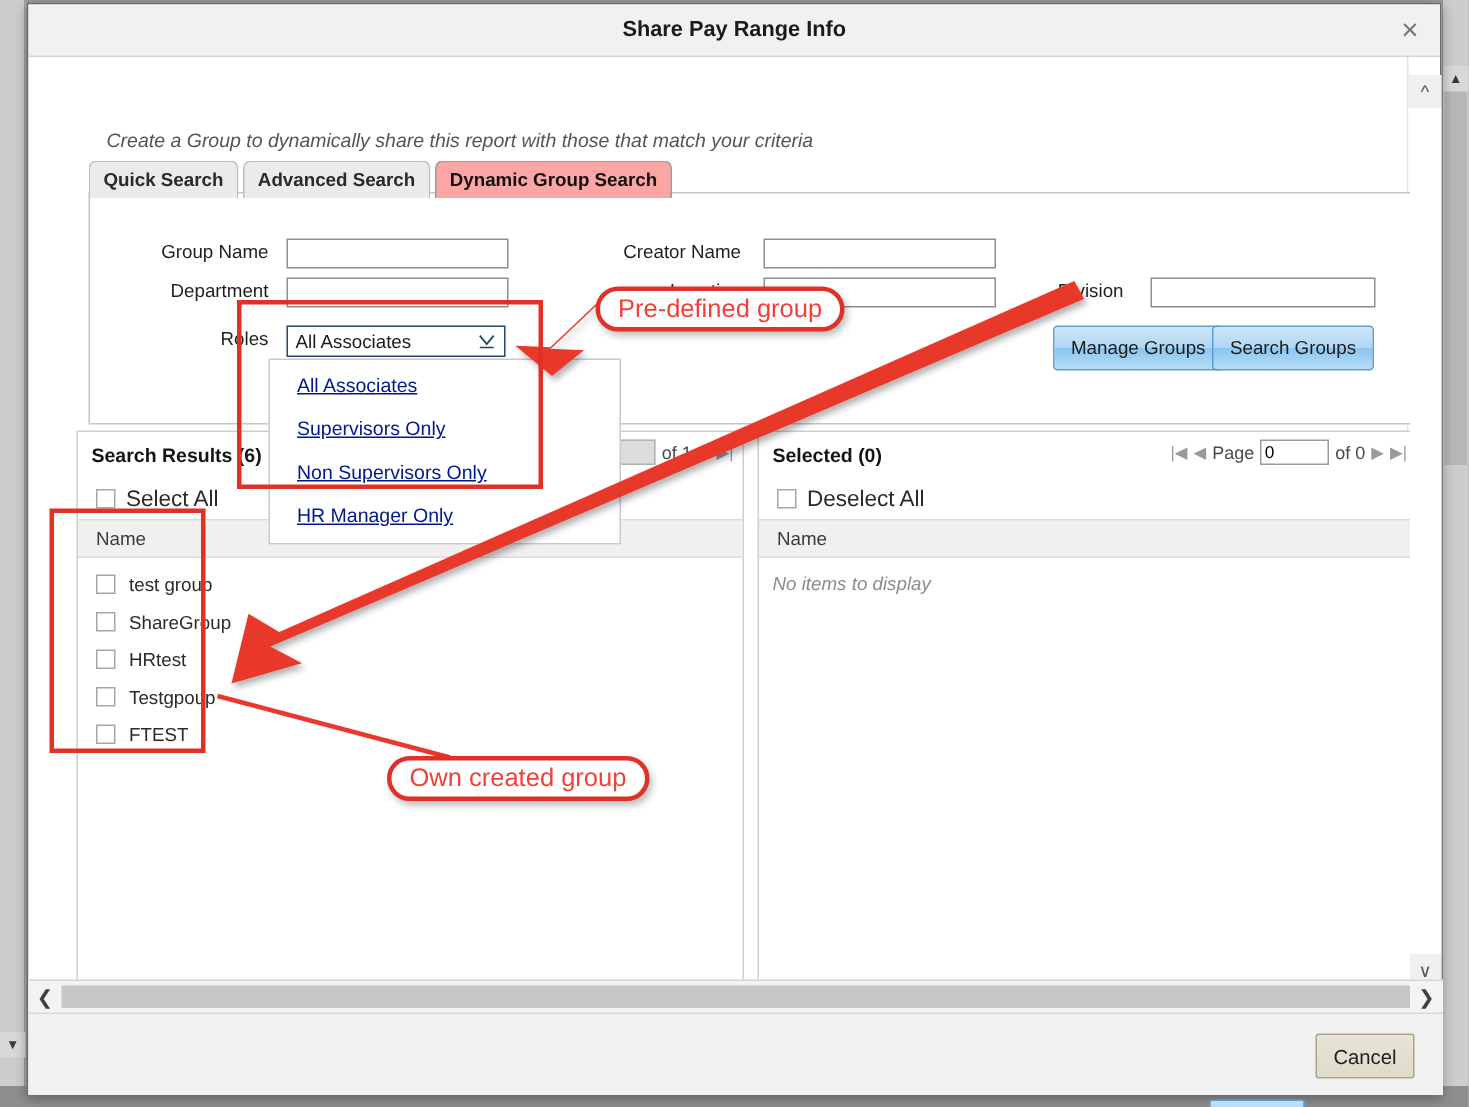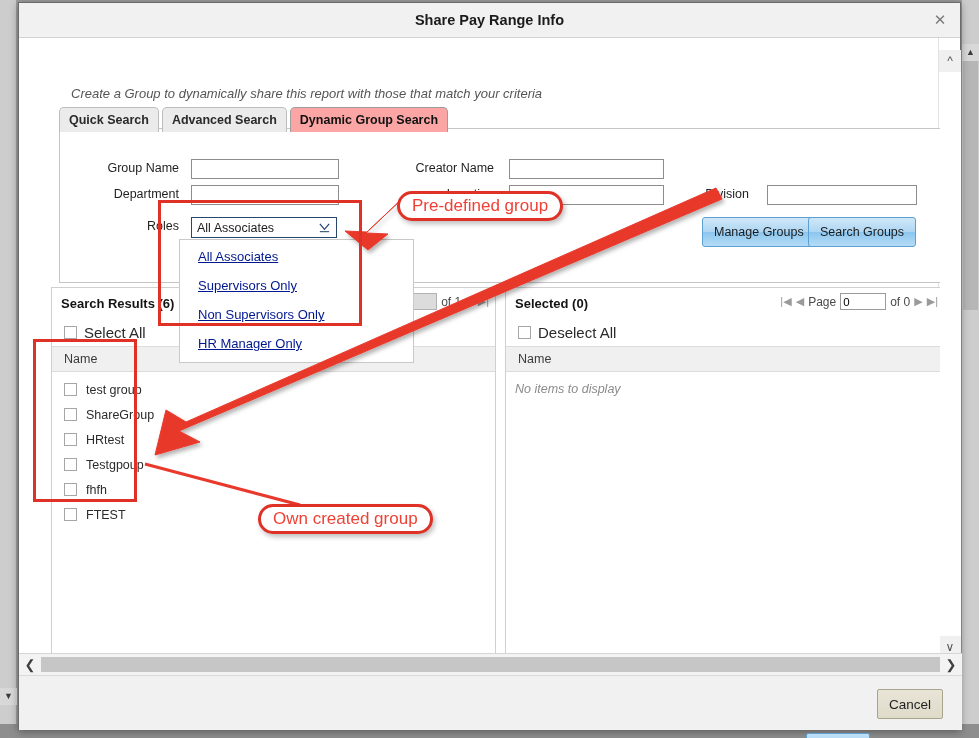--- a/index.html
+++ b/index.html
@@ -402,24 +402,20 @@
           <div class="row">
             <span class="cbx"></span>
             <span class="row-label">HRtest</span>
           </div>
           <div class="row">
             <span class="cbx"></span>
             <span class="row-label">Testgpoup</span>
           </div>
           <div class="row">
             <span class="cbx"></span>
-            <span class="row-label">fhfh</span>
-          </div>
-          <div class="row">
-            <span class="cbx"></span>
             <span class="row-label">FTEST</span>
           </div>
         </div>
       </div>
 
       <div class="grid-panel grid-right">
         <div class="grid-head">
           <span class="grid-title">Selected (0)</span>
           <div class="pager">
             <span class="pg-arrow">|◀</span>

